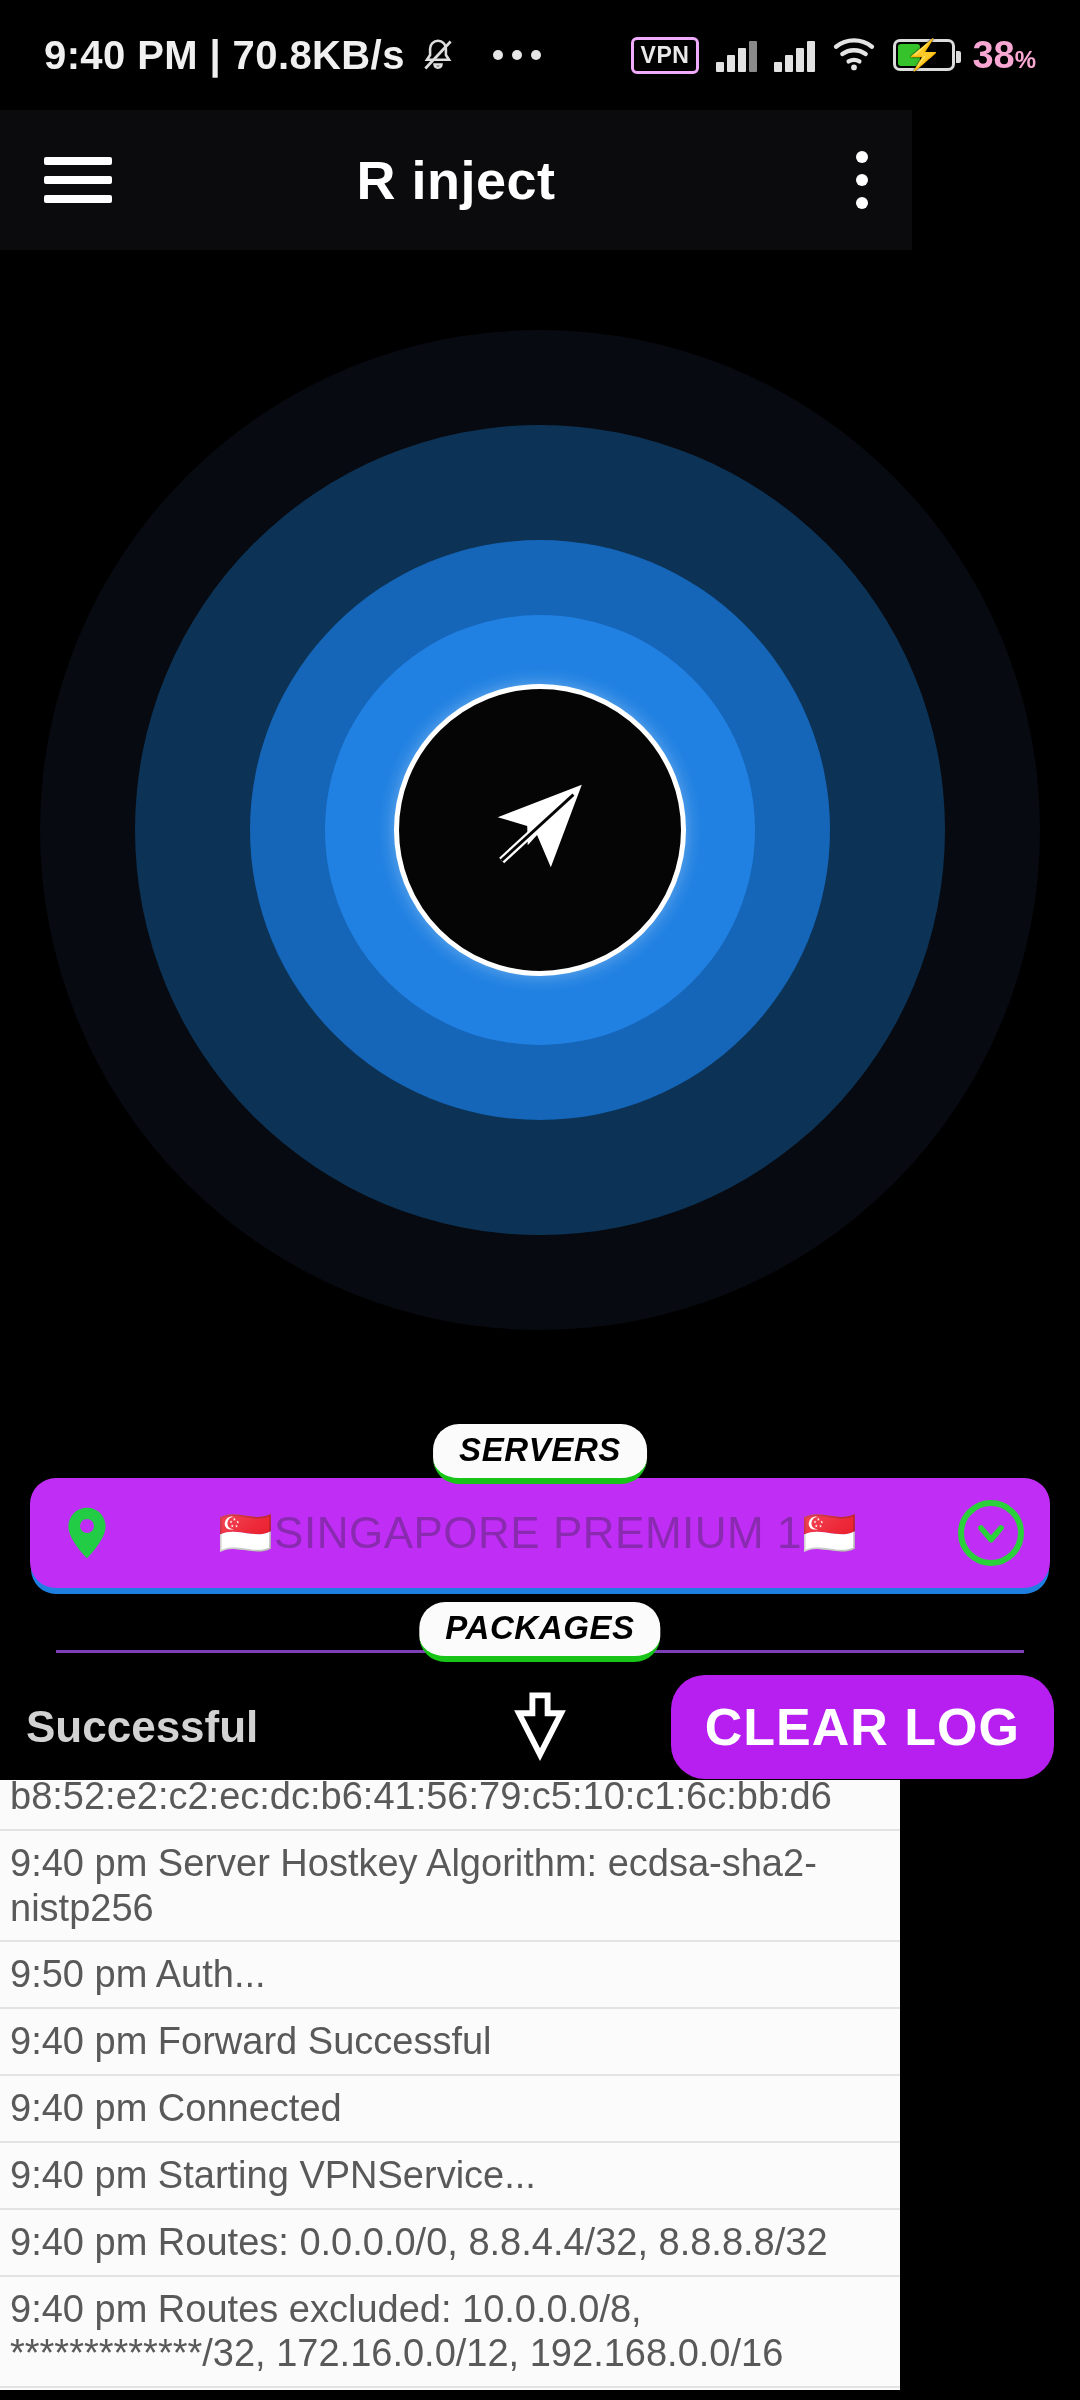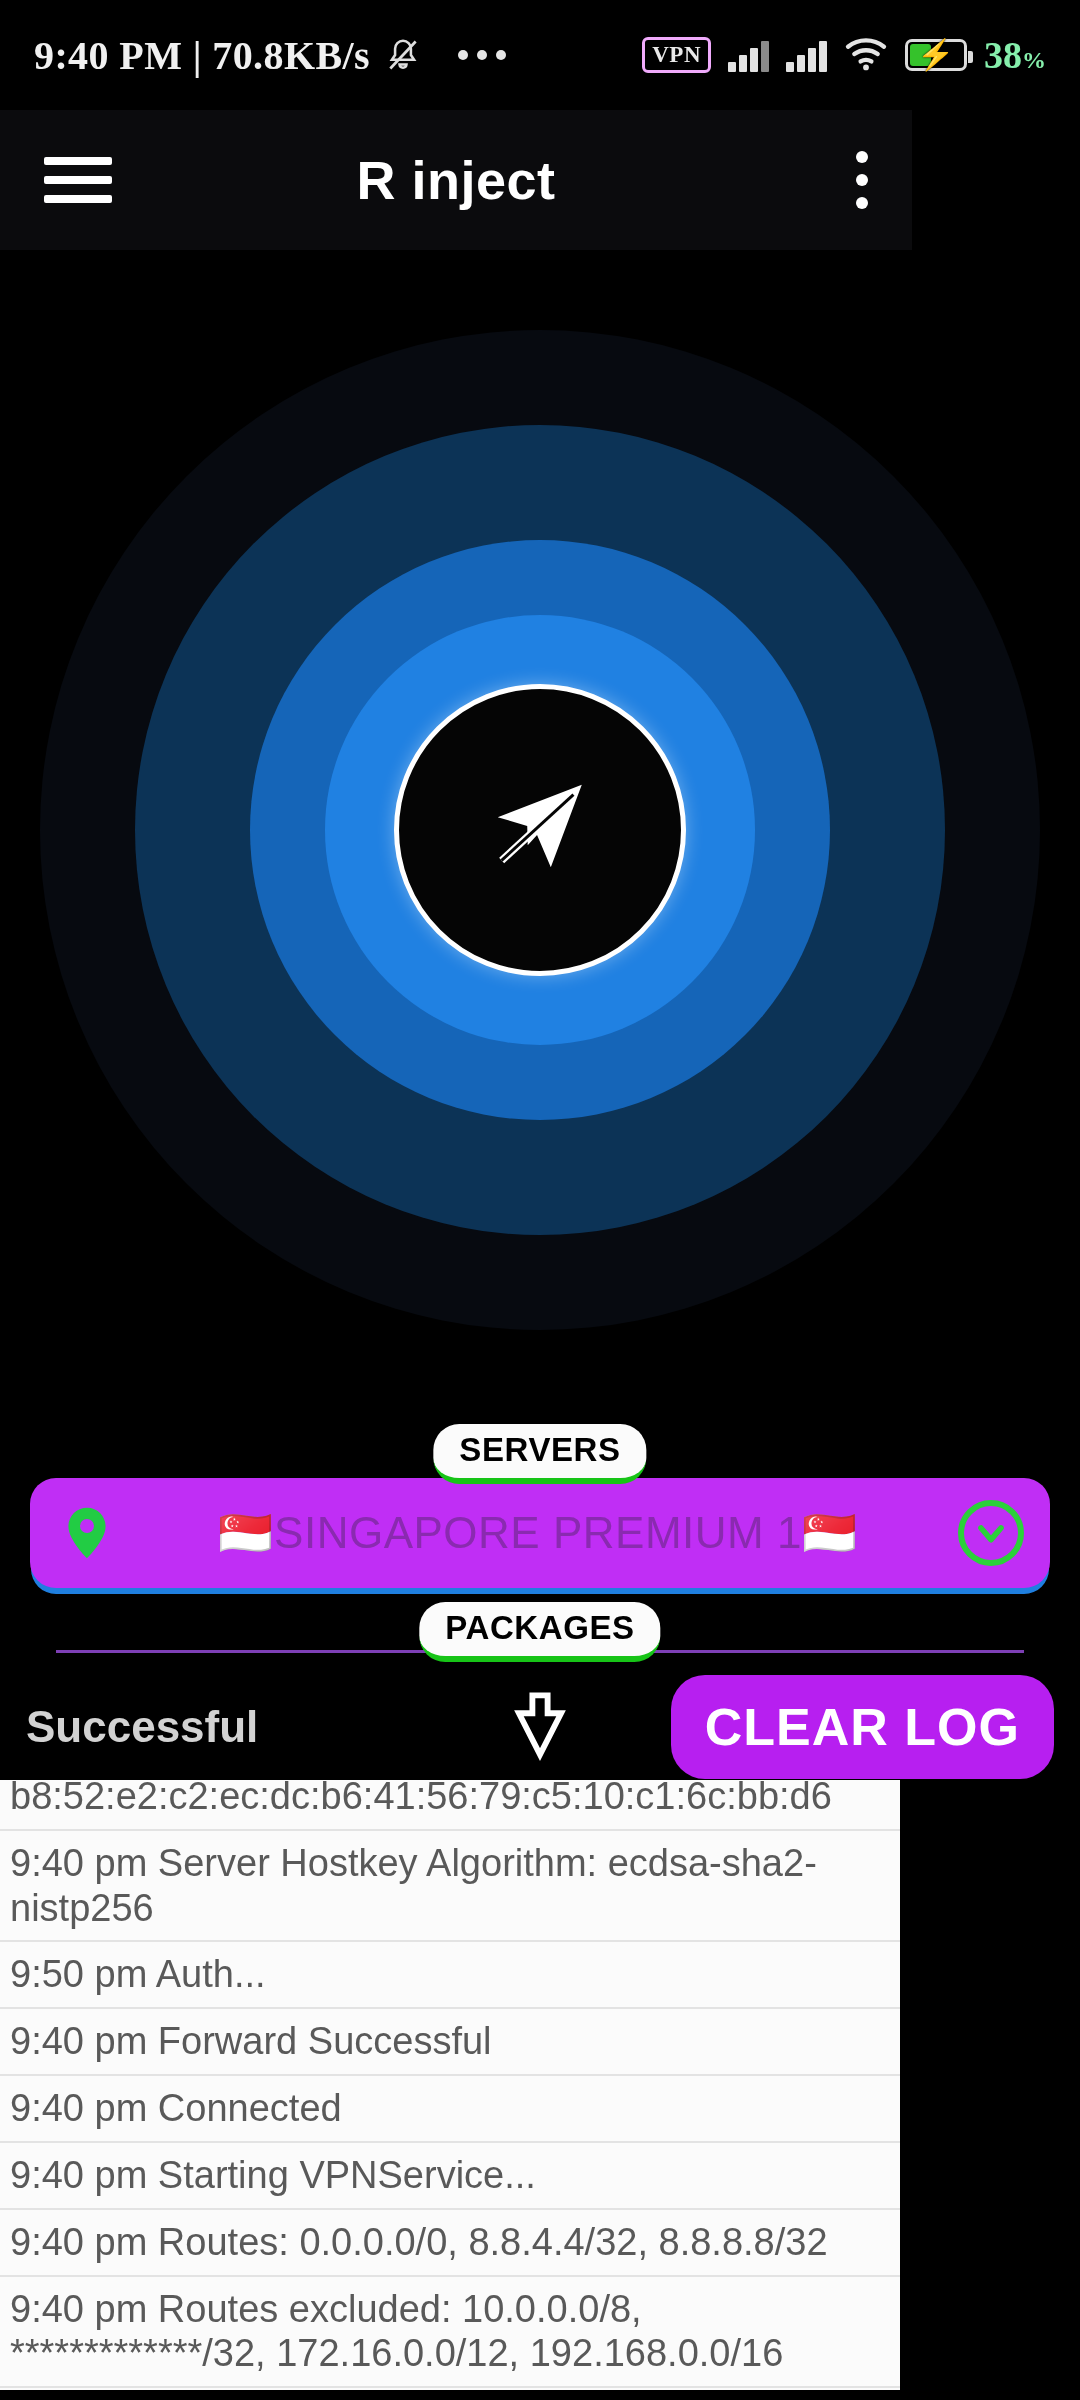--- a/index.html
+++ b/index.html
@@ -8,21 +8,21 @@
     background:#000;
     font-family:"Liberation Sans", sans-serif;
     overflow:hidden;
   }
   .phone { position:relative; width:1080px; height:2400px; background:#000; }
 
   
   .statusbar{
     position:absolute; top:0; left:0; width:1080px; height:110px;
     background:#000; display:flex; align-items:center;
-    padding:0 34px; color:#e9e9e9;font-family:Liberation Serif, serif;
+    padding:0 44px; color:#e9e9e9;
   }
   .sb-left{ display:flex; align-items:center; gap:14px; }
   .sb-clock{ font-size:40px; font-weight:700; letter-spacing:.4px; color:#f0f0f0; }
   .sb-bell{ width:38px; height:38px; position:relative; display:inline-block; }
   .sb-dots{ display:flex; gap:9px; margin-left:22px; }
   .sb-dots i{ width:10px; height:10px; border-radius:50%; background:#e6e6e6; display:block; }
   .sb-right{ margin-left:auto; display:flex; align-items:center; gap:17px; }
   .vpn-badge{
     border:3px solid #f0abfc; border-radius:6px; color:#e9e9e9;
     font-size:23px; font-weight:700; padding:2px 7px; letter-spacing:.5px;
@@ -40,21 +40,21 @@
   }
   .batt::after{
     content:""; position:absolute; right:-9px; top:9px;
     width:5px; height:12px; background:#dcdcdc; border-radius:0 2px 2px 0;
   }
   .batt-fill{ position:absolute; left:2px; top:2px; bottom:2px; width:38%; background:#35c22b; border-radius:3px; }
   .batt-bolt{
     position:absolute; left:50%; top:50%; transform:translate(-50%,-50%);
     font-size:30px; line-height:1; color:#fff; text-shadow:0 0 2px #000;
   }
-  .sb-pct{ font-size:38px; font-weight:700; color:#86efac; }
+  .sb-pct{ font-size:38px; font-weight:700; color:#f9a8d4; }
   .sb-pct small{ font-size:24px; font-weight:600; }
 
   
   .appbar{
     position:absolute; top:110px; left:0; width:912px; height:140px;
     background:#0b0b0d; display:flex; align-items:center; padding:0 44px;
   }
   .hamburger{ width:68px; display:flex; flex-direction:column; gap:11px; cursor:pointer; }
   .hamburger span{ display:block; height:8px; background:#fff; border-radius:2px; }
   .appbar-title{
@@ -88,21 +88,21 @@
   }
   .connect-btn svg{ width:118px; height:118px; }
 
   
   .pill{
     position:absolute; left:50%; transform:translateX(-50%);
     background:#fbfbfb; color:#000;
     font-size:33px; font-weight:700; letter-spacing:.6px;
     padding:7px 26px 9px; border-radius:26px;
     border-bottom:6px solid #17c417;
-    z-index:5; white-space:nowrap;
+    z-index:5; white-space:nowrap;font-style:italic;
   }
   .pill-servers{ top:1424px; }
   .pill-packages{ top:1602px; }
 
   
   .server-row{
     position:absolute; top:1478px; left:30px; width:1020px; height:110px;
     background:#c02ef5; border-radius:26px;
     display:flex; align-items:center; padding:0 26px;
     box-shadow:0 7px 0 -1px #1f7fe0;

